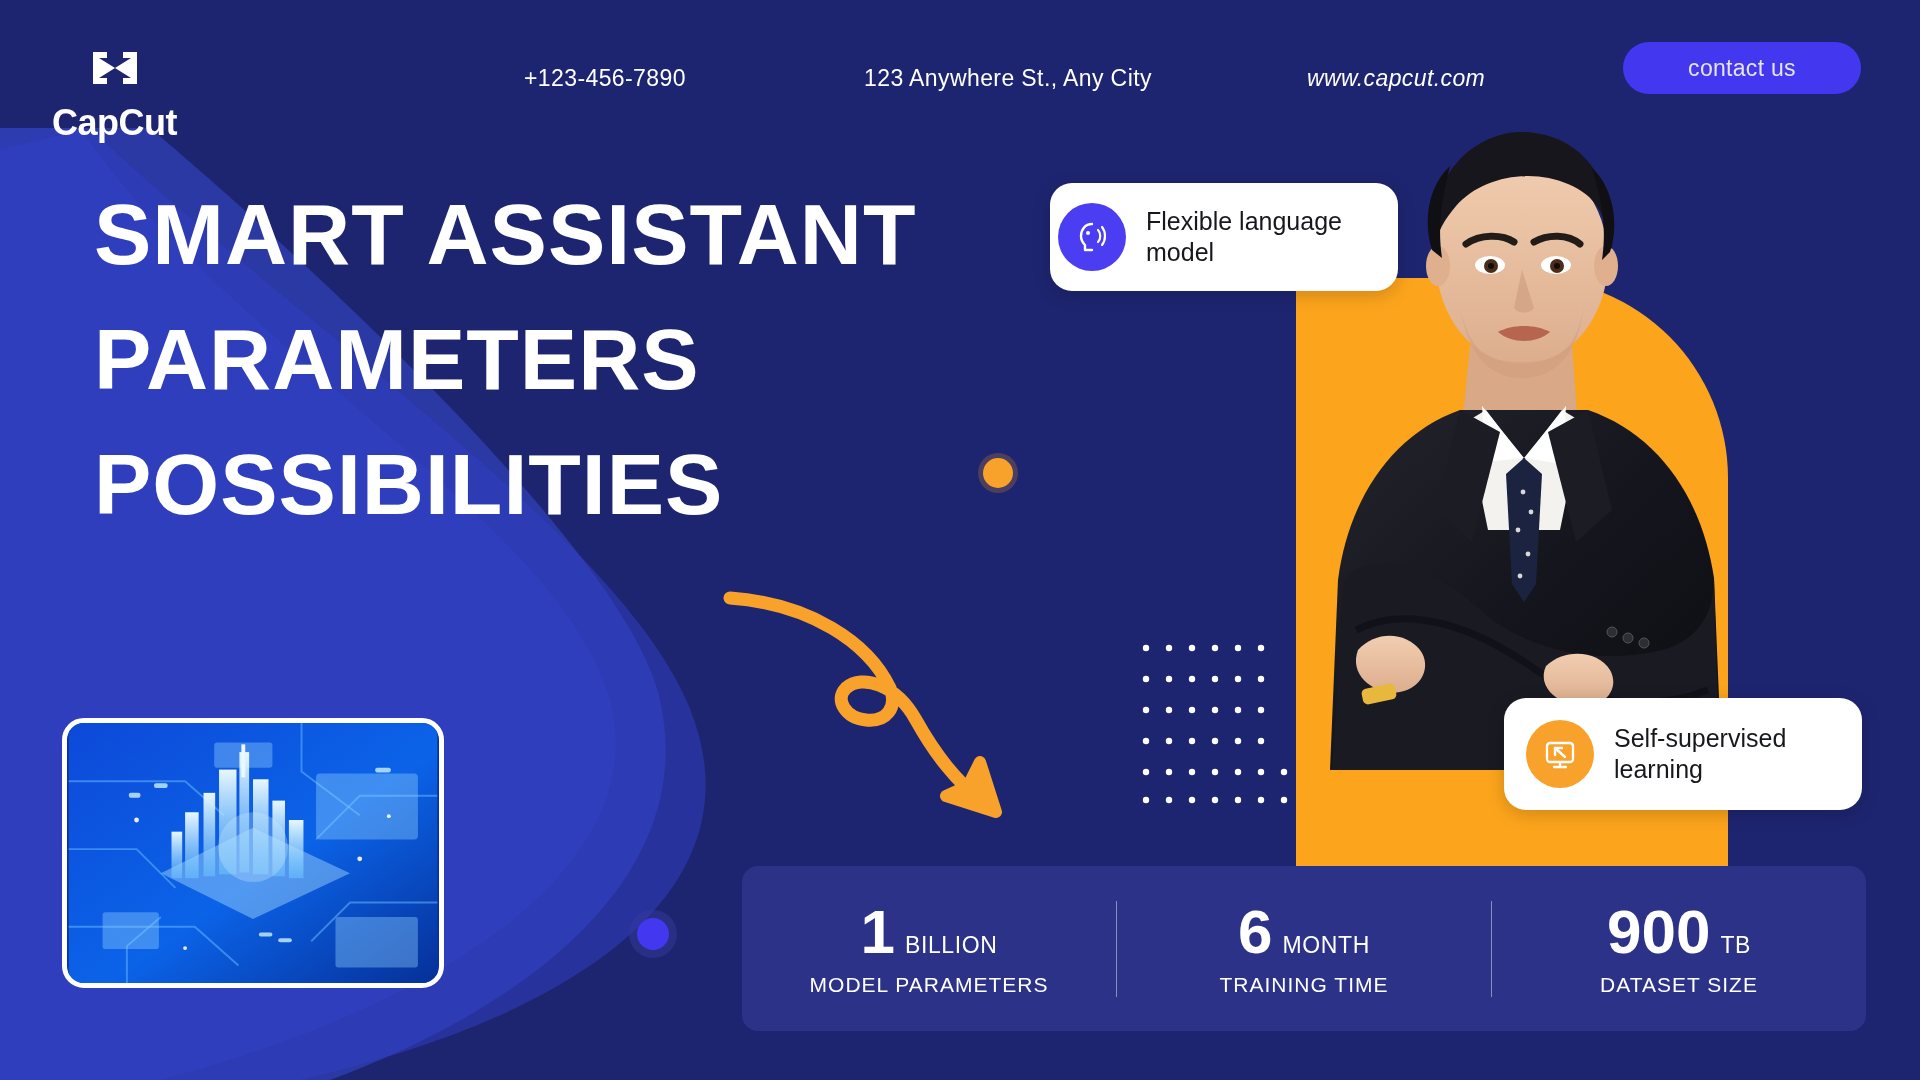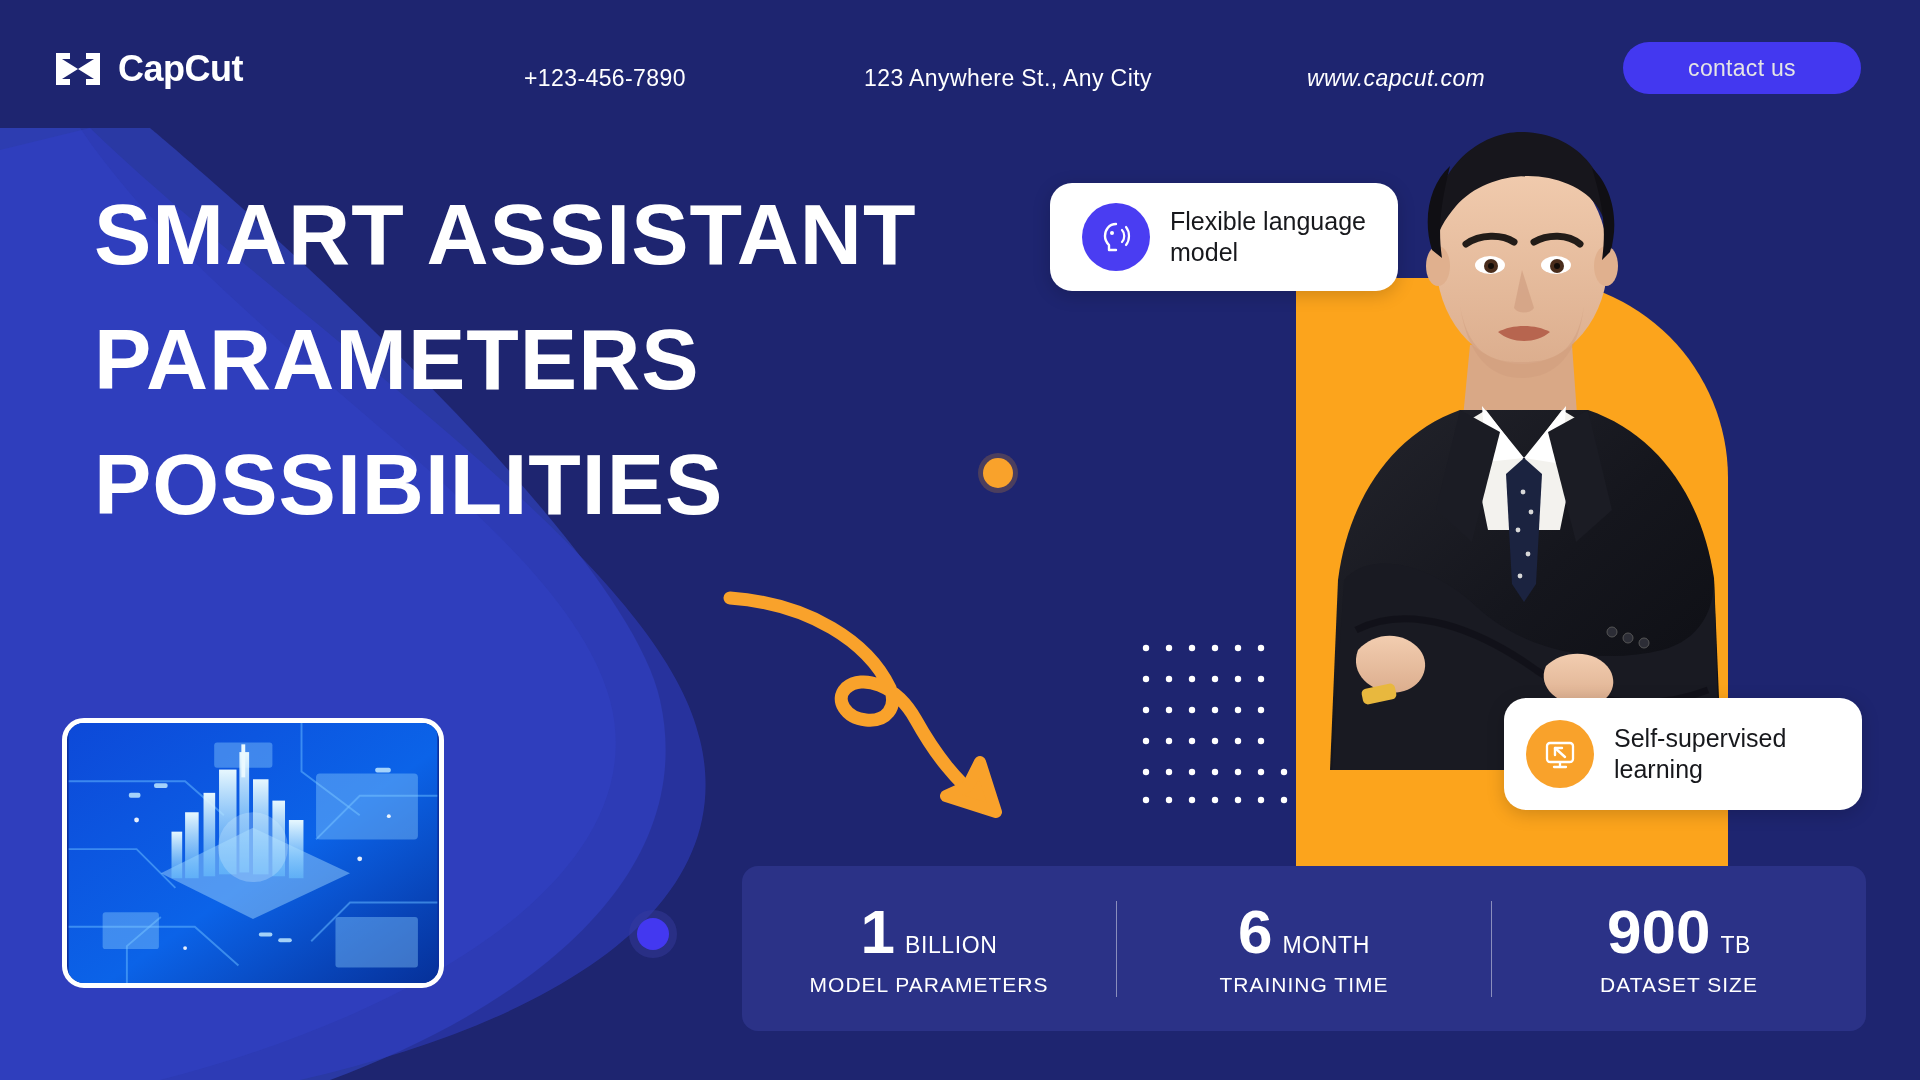--- a/index.html
+++ b/index.html
@@ -12,21 +12,21 @@
   #stage { position:absolute; inset:0; overflow:hidden; background:#1e2570; }
 
   
   .bg-svg { position:absolute; inset:0; width:1920px; height:1080px; }
 
   
   .header {
     position:absolute; top:0; left:0; width:1920px; height:128px;
     display:flex; align-items:center; z-index:40;
   }
-  .logo-wrap { position:absolute; left:52px; top:48px; display:flex; align-items:center; gap:14px; }
+  .logo-wrap { position:absolute; left:52px; top:48px; display:flex; align-items:center; gap:14px;flex-direction:column; }
   .logo-mark { width:52px; height:40px; display:block; }
   .logo-text { color:#ffffff; font-size:36px; font-weight:bold; letter-spacing:-0.5px; }
 
   .nav-item { position:absolute; color:#ffffff; font-size:23px; letter-spacing:0.4px; white-space:nowrap; }
   .nav-phone { left:524px; top:65px; }
   .nav-addr  { left:864px; top:65px; }
   .nav-site  { left:1307px; top:65px;font-style:italic; }
 
   .contact-btn {
     position:absolute; left:1623px; top:42px; width:238px; height:52px;
@@ -84,21 +84,21 @@
     z-index:1;
   }
   .person { position:absolute; left:60px; top:0px; width:430px; height:660px; z-index:2; }
 
   
   .badge {
     position:absolute; background:#ffffff; border-radius:22px;
     display:flex; align-items:center; gap:20px; z-index:45;
     box-shadow:0 4px 18px rgba(0,0,0,0.18);
   }
-  .badge-lang { left:1050px; top:183px; width:348px; height:108px; padding:0 32px; }
+  .badge-lang { left:1050px; top:183px; width:348px; height:108px; padding:0 8px; }
   .badge-self { left:1504px; top:698px; width:358px; height:112px; padding:0 22px; }
   .badge-icon { width:68px; height:68px; border-radius:50%; flex:none; display:flex; align-items:center; justify-content:center; }
   .icon-blue { background:#4a3df2; }
   .icon-orange { background:#f9a22b; }
   .badge-text { color:#17181c; font-size:25px; line-height:31px; font-weight:500; }
 
   
   .stats {
     position:absolute; left:742px; top:866px; width:1124px; height:165px;
     background:#2b3287; border-radius:16px; z-index:30;

